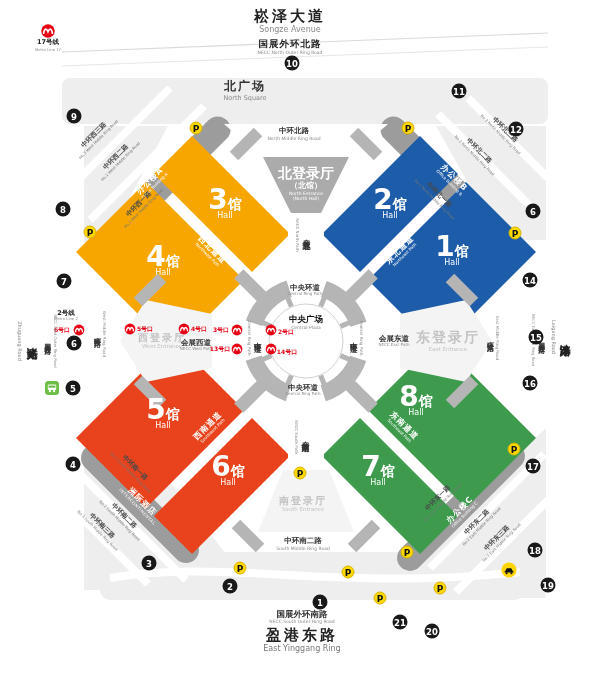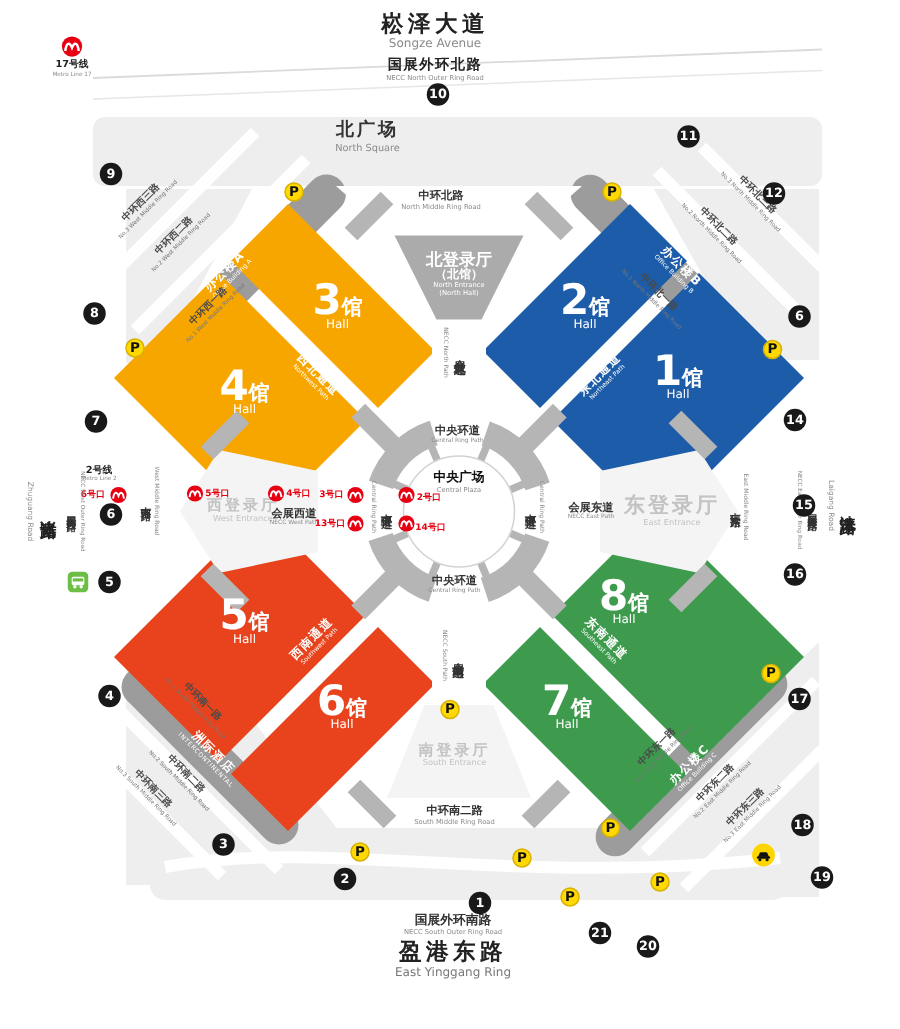--- a/index.html
+++ b/index.html
@@ -180,21 +180,21 @@
 <div class="lbl r45 diagw" style="left:452px;top:180px">
   <div class="zh">办公楼B</div>
       <div class="en">Office Building B</div>
 </div>
 <div class="lbl r45 diag" style="left:437px;top:197px">
   <div class="zh">中环北一路</div>
       <div class="en">No.1 North Middle Ring Road</div>
 </div>
 
 <div class="lbl white" style="left:306px;top:183px">
-  <div style="font-size:11px;font-weight:bold">北登录厅</div>
+  <div style="font-size:14px;font-weight:bold">北登录厅</div>
   <div style="font-size:8px;font-weight:bold">（北馆）</div>
   <div style="font-size:4.5px">North Entrance</div>
   <div style="font-size:4.5px">(North Hall)</div>
 </div>
 <div class="lbl ven gray" style="left:297px;top:235px;font-size:4px">NECC North Path</div>
 <div class="lbl vzh b" style="left:305px;top:235px;font-size:8px;color:#333">会展北道</div>
 
 <div class="lbl hall" style="left:225px;top:203px">
   <span class="hnum">3</span><span class="hsuf">馆</span>
   <div class="hen">Hall</div>

